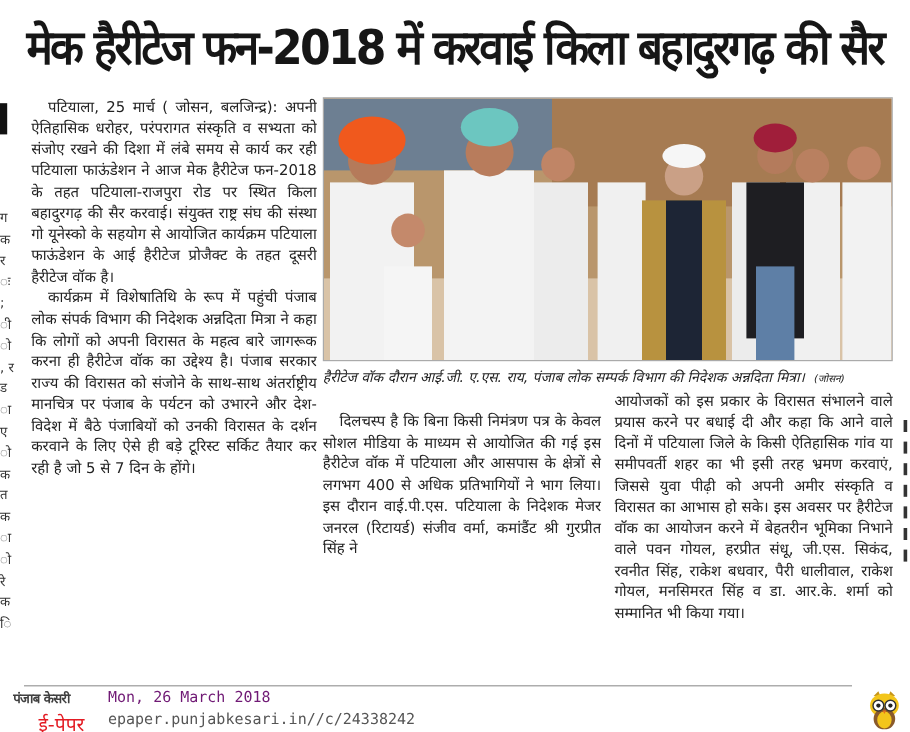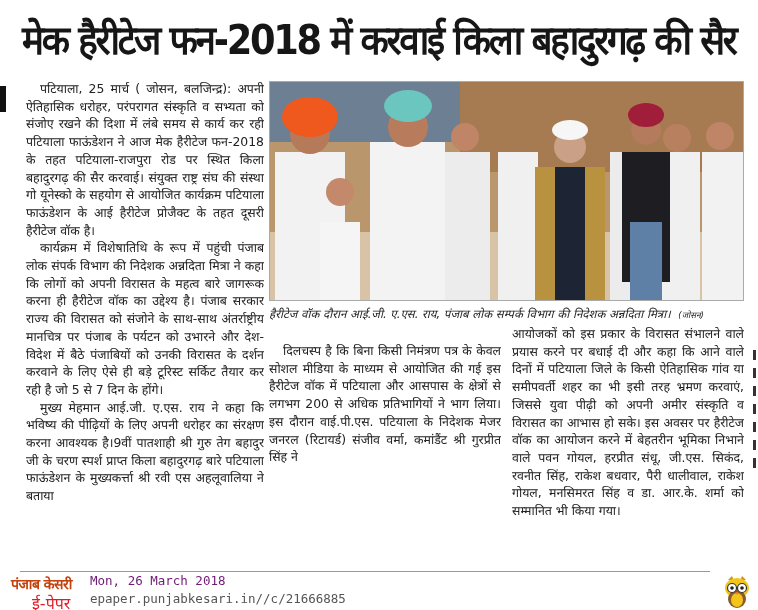--- a/index.html
+++ b/index.html
@@ -13,39 +13,39 @@
   .col p.first { text-indent:14px; }
   .col1 { left:26px; top:80px; width:238px; height:480px; overflow:hidden; }
   .col2 { left:269px; top:342px; width:232px; height:218px; overflow:hidden; }
   .col3 { left:512px; top:325px; width:232px; height:218px; overflow:hidden; }
   .photo { position:absolute; left:269px; top:81px; width:473px; height:218px; border:1px solid #aaa; overflow:hidden; background:linear-gradient(180deg,#b48a5c 0%,#a98868 30%,#c9b8a6 60%,#cbb49a 100%); }
   .caption { position:absolute; left:269px; top:303px; width:480px; height:22px; font-size:11.6px; font-style:italic; color:#222; line-height:22px; white-space:nowrap; }
   .caption .credit { font-size:8.5px; margin-left:4px; }
   .right-strip { position:absolute; left:750px; top:342px; width:8px; height:150px; }
   .right-strip span { display:block; width:3px; height:10px; background:#333; margin:8px 0 8px 3px; }
   .footer-rule { position:absolute; left:20px; top:571px; width:690px; height:1px; background:#999; }
-  .logo-main { position:absolute; left:11px; top:574px; font-size:14px; font-weight:bold; color:#c2410c; letter-spacing:-0.5px; }
+  .logo-main { position:absolute; left:11px; top:574px; font-size:11px; font-weight:bold; color:#404040; letter-spacing:-0.5px; }
   .logo-sub { position:absolute; left:32px; top:592px; font-size:16px; color:#e31b23; }
   .footer-date { position:absolute; left:90px; top:573px; font-family:"DejaVu Sans Mono", monospace; font-size:12.5px; color:#701a75; }
   .footer-url { position:absolute; left:90px; top:591px; font-family:"DejaVu Sans Mono", monospace; font-size:12.5px; color:#555; }
   .owl { position:absolute; left:722px; top:574px; width:30px; height:34px; }
 </style>
 </head>
 <body>
 
 <div class="headline">मेक हैरीटेज फन-2018 में करवाई किला बहादुरगढ़ की सैर</div>
 
 <div class="left-strip">
   <div class="bar"></div>
+  <div class="chars">ग क र ः ; ी ो , र ड ा ए ो क त क ा ो रे क ि</div>
 </div>
 
 <div class="col col1">
   <p class="first">पटियाला, 25 मार्च ( जोसन, बलजिन्द्र): अपनी ऐतिहासिक धरोहर, परंपरागत संस्कृति व सभ्यता को संजोए रखने की दिशा में लंबे समय से कार्य कर रही पटियाला फाऊंडेशन ने आज मेक हैरीटेज फन-2018 के तहत पटियाला-राजपुरा रोड पर स्थित किला बहादुरगढ़ की सैर करवाई। संयुक्त राष्ट्र संघ की संस्था गो यूनेस्को के सहयोग से आयोजित कार्यक्रम पटियाला फाऊंडेशन के आई हैरीटेज प्रोजैक्ट के तहत दूसरी हैरीटेज वॉक है।</p>
   <p>कार्यक्रम में विशेषातिथि के रूप में पहुंची पंजाब लोक संपर्क विभाग की निदेशक अन्नदिता मित्रा ने कहा कि लोगों को अपनी विरासत के महत्व बारे जागरूक करना ही हैरीटेज वॉक का उद्देश्य है। पंजाब सरकार राज्य की विरासत को संजोने के साथ-साथ अंतर्राष्ट्रीय मानचित्र पर पंजाब के पर्यटन को उभारने और देश-विदेश में बैठे पंजाबियों को उनकी विरासत के दर्शन करवाने के लिए ऐसे ही बड़े टूरिस्ट सर्किट तैयार कर रही है जो 5 से 7 दिन के होंगे।</p>
-  <p>मुख्य मेहमान आई.जी. ए.एस. राय ने कहा कि भविष्य की पीढ़ियों के लिए अपनी धरोहर का संरक्षण करना आवश्यक है।9वीं पातशाही श्री गुरु तेग बहादुर जी के चरण स्पर्श प्राप्त किला बहादुरगढ़ बारे पटियाला फाऊंडेशन के मुख्यकर्त्ता श्री रवी एस अहलूवालिया ने बताया</p>
 </div>
 
 <div class="photo">
   <svg width="473" height="218" viewBox="0 0 473 218">
     <rect x="0" y="0" width="473" height="218" fill="#b9966c"></rect>
     <rect x="190" y="0" width="283" height="90" fill="#a67b52"></rect>
     <rect x="0" y="0" width="190" height="60" fill="#6d7f92"></rect>
     <rect x="0" y="150" width="473" height="68" fill="#d9c3a7"></rect>
 
     <g>
@@ -76,42 +76,42 @@
     </g>
   </svg>
 </div>
 
 <div class="caption">
   <span>हैरीटेज वॉक दौरान आई.जी. ए.एस. राय, पंजाब लोक सम्पर्क विभाग की निदेशक अन्नदिता मित्रा।</span>
   <span class="credit">(जोसन)</span>
 </div>
 
 <div class="col col2">
-  <p>दिलचस्प है कि बिना किसी निमंत्रण पत्र के केवल सोशल मीडिया के माध्यम से आयोजित की गई इस हैरीटेज वॉक में पटियाला और आसपास के क्षेत्रों से लगभग 200 से अधिक प्रतिभागियों ने भाग लिया।इस दौरान वाई.पी.एस. पटियाला के निदेशक मेजर जनरल (रिटायर्ड) संजीव वर्मा, कमांडैंट श्री गुरप्रीत सिंह ने</p>
+  <p>दिलचस्प है कि बिना किसी निमंत्रण पत्र के केवल सोशल मीडिया के माध्यम से आयोजित की गई इस हैरीटेज वॉक में पटियाला और आसपास के क्षेत्रों से लगभग 400 से अधिक प्रतिभागियों ने भाग लिया।इस दौरान वाई.पी.एस. पटियाला के निदेशक मेजर जनरल (रिटायर्ड) संजीव वर्मा, कमांडैंट श्री गुरप्रीत सिंह ने</p>
 </div>
 
 <div class="col col3">
   <p style="text-indent:0">आयोजकों को इस प्रकार के विरासत संभालने वाले प्रयास करने पर बधाई दी और कहा कि आने वाले दिनों में पटियाला जिले के किसी ऐतिहासिक गांव या समीपवर्ती शहर का भी इसी तरह भ्रमण करवाएं, जिससे युवा पीढ़ी को अपनी अमीर संस्कृति व विरासत का आभास हो सके। इस अवसर पर हैरीटेज वॉक का आयोजन करने में बेहतरीन भूमिका निभाने वाले पवन गोयल, हरप्रीत संधू, जी.एस. सिकंद, रवनीत सिंह, राकेश बधवार, पैरी धालीवाल, राकेश गोयल, मनसिमरत सिंह व डा. आर.के. शर्मा को सम्मानित भी किया गया।</p>
 </div>
 
 <div class="right-strip">
   <span></span>
     <span></span>
     <span></span>
     <span></span>
     <span></span>
     <span></span>
     <span></span>
 </div>
 
 <div class="footer-rule"></div>
 <div class="logo-main">पंजाब केसरी</div>
 <div class="logo-sub">ई-पेपर</div>
 <div class="footer-date">Mon, 26 March 2018</div>
-<div class="footer-url">epaper.punjabkesari.in//c/21666885</div>
+<div class="footer-url">epaper.punjabkesari.in//c/24338242</div>
 
 <div class="owl">
   <svg width="30" height="34" viewBox="0 0 30 34">
     <polygon points="6,6 10,2 12,7" fill="#c7961a"></polygon>
     <polygon points="24,6 20,2 18,7" fill="#c7961a"></polygon>
     <ellipse cx="15" cy="14" rx="12" ry="10" fill="#f3c51b"></ellipse>
     <ellipse cx="15" cy="25" rx="9" ry="9" fill="#8a5a2b"></ellipse>
     <ellipse cx="15" cy="26" rx="6" ry="7" fill="#f3c51b"></ellipse>
     <circle cx="10" cy="14" r="4.5" fill="#fff" stroke="#333" stroke-width="1.2"></circle>
     <circle cx="20" cy="14" r="4.5" fill="#fff" stroke="#333" stroke-width="1.2"></circle>

